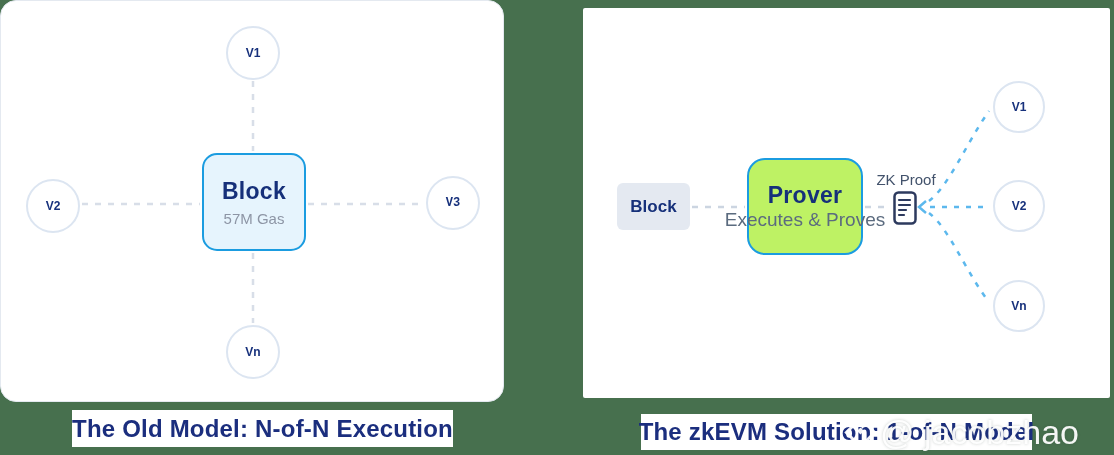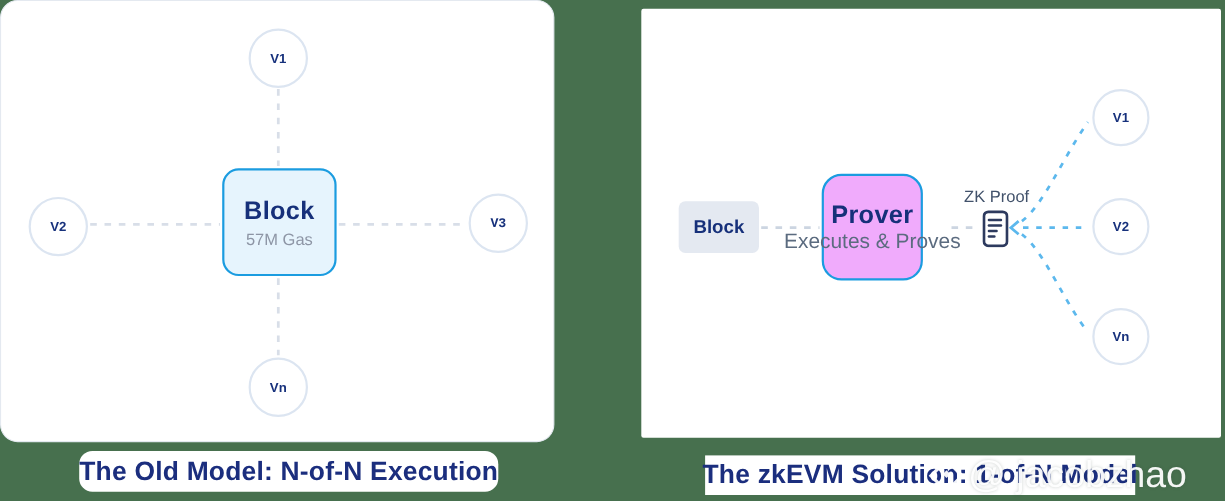--- a/index.html
+++ b/index.html
@@ -36,40 +36,40 @@
   .node-title{font-weight:bold;font-size:23px;color:#16307a;letter-spacing:.3px;}
   .node-sub{font-size:15px;color:#8d95a5;}
 
   .gray-box{
     position:absolute;left:34px;top:175px;width:73px;height:47px;
     background:#e4e9f1;border-radius:6px;
     display:flex;align-items:center;justify-content:center;
     font-weight:bold;font-size:17px;color:#16307a;
   }
   .prover-box{
-    position:absolute;left:164px;top:150px;width:92px;height:97px;
-    background:#f0abfc;border:2.5px solid #1b9ce0;border-radius:18px;
+    position:absolute;left:164px;top:150px;width:116px;height:97px;
+    background:#bef264;border:2.5px solid #1b9ce0;border-radius:18px;
     box-sizing:border-box;display:flex;flex-direction:column;
     align-items:center;justify-content:center;gap:0;
   }
   .prover-sub{font-size:19px;color:#5b6b7f;white-space:nowrap;}
 
   .zk-label{
     position:absolute;left:288px;top:163px;width:70px;text-align:center;
     font-size:15px;color:#42526b;
   }
   .doc-icon{position:absolute;left:310px;top:183px;}
 
   .caption{
     position:absolute;background:#ffffff;
     display:flex;align-items:center;justify-content:center;
     font-weight:bold;font-size:24px;color:#1b2e7e;letter-spacing:.2px;
     white-space:nowrap;
   }
-  .caption-left{left:72px;top:410px;width:381px;height:37px;border-radius:12px;}
+  .caption-left{left:72px;top:410px;width:381px;height:37px;}
   .caption-right{left:641px;top:414px;width:391px;height:36px;}
 
   .watermark{
     position:absolute;left:849px;top:412px;height:40px;z-index:5;
     display:flex;align-items:center;gap:8px;
     color:rgba(255,255,255,.94);font-weight:normal;font-size:34px;
     text-shadow:0 0 3px rgba(40,60,50,.25);
   }
   .wm-diamond{
     width:17px;height:17px;border:3px solid rgba(255,255,255,.94);

